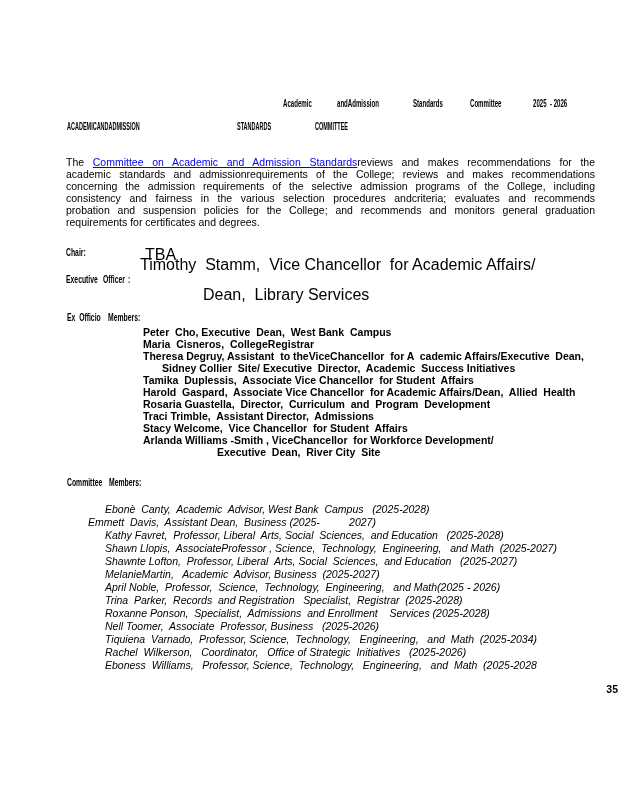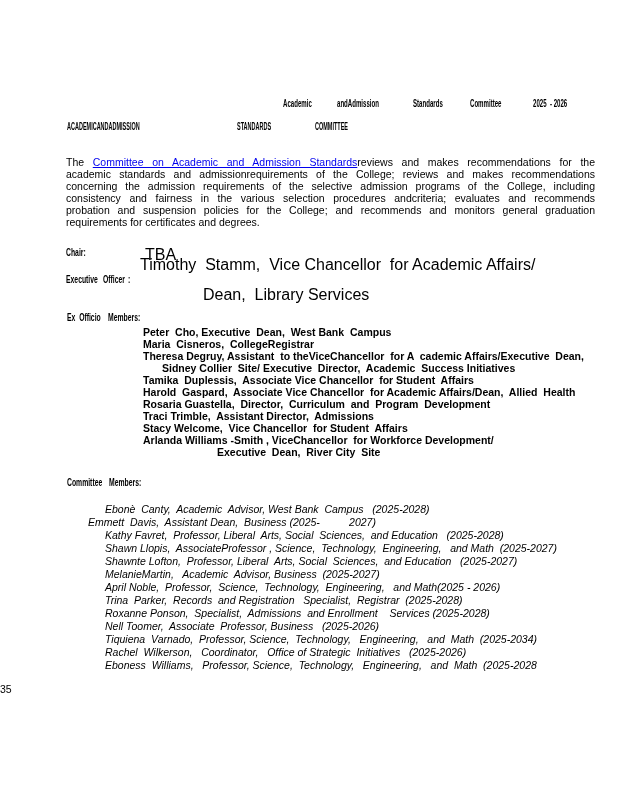--- a/index.html
+++ b/index.html
@@ -39,21 +39,21 @@
   .exolist{position:absolute;left:143px;top:326px;font-size:10.5px;line-height:12px;}
   .exolist div{white-space:pre;font-weight:bold;}
   .ind1{margin-left:19px;}
   .ind2{margin-left:34px;padding-left:40px;}
   
   .lbl-com1{left:67px;top:476px}.lbl-com2{left:109px;top:476px}
   .comlist{position:absolute;left:105px;top:503px;font-size:10.5px;line-height:13px;}
   .comlist div{white-space:pre;font-style:italic;}
   .outd{margin-left:-17px;}
   
-  .pagenum{position:absolute;left:0;top:683px;width:100%;text-align:left;font-size:10.5px;}
+  .pagenum{position:absolute;left:0;top:683px;width:100%;text-align:right;font-size:10.5px;font-weight:bold;}
 </style>
 </head>
 <body>
 
 <span class="cond cond-h1 h1w0">Academic</span>
 <span class="cond cond-h1 h1w1">andAdmission</span>
 <span class="cond cond-h1 h1w2">Standards</span>
 <span class="cond cond-h1 h1w3">Committee</span>
 <span class="cond cond-h1 h1w4">2025  - 2026</span>
 

